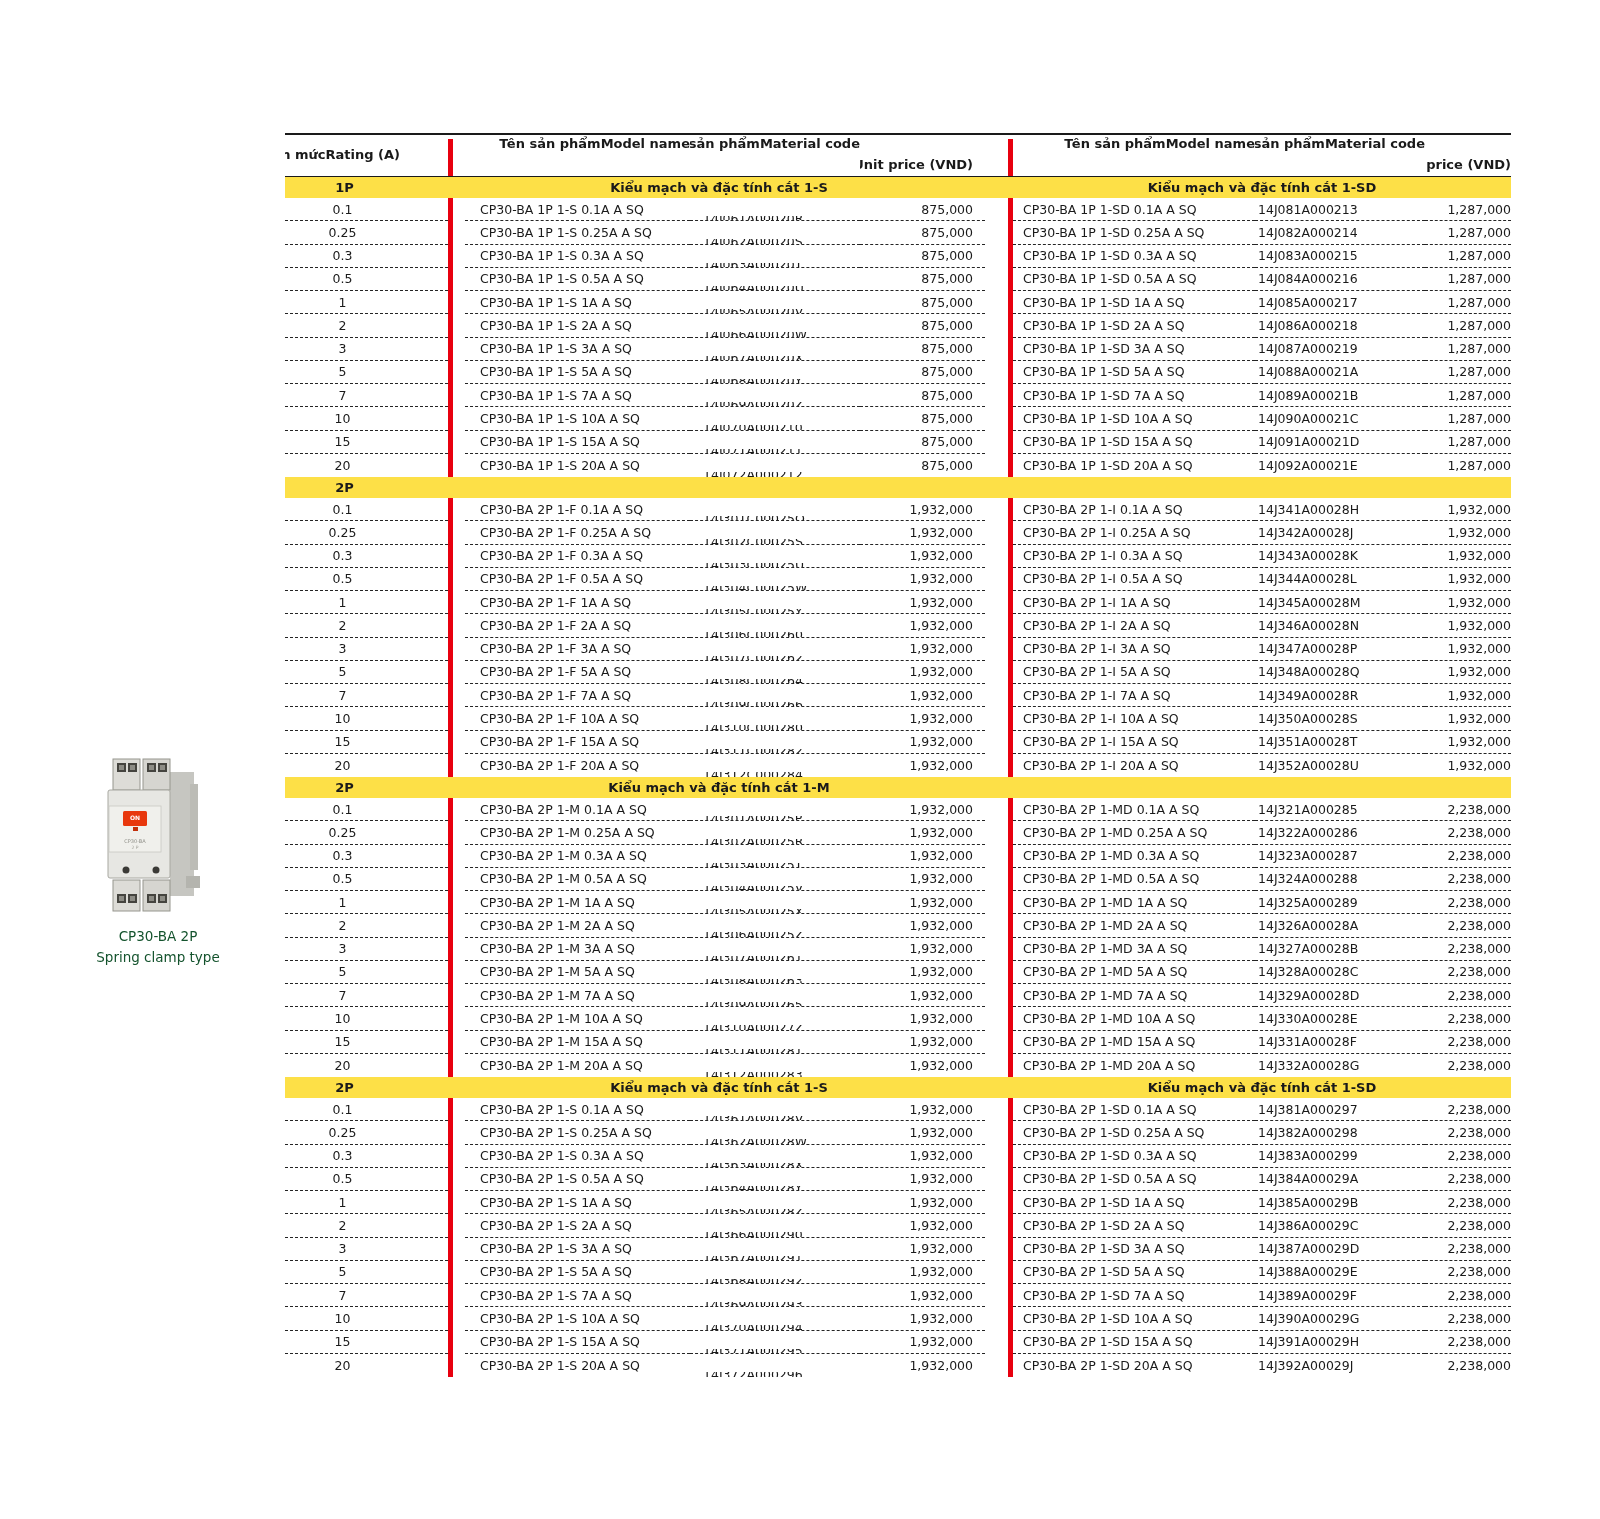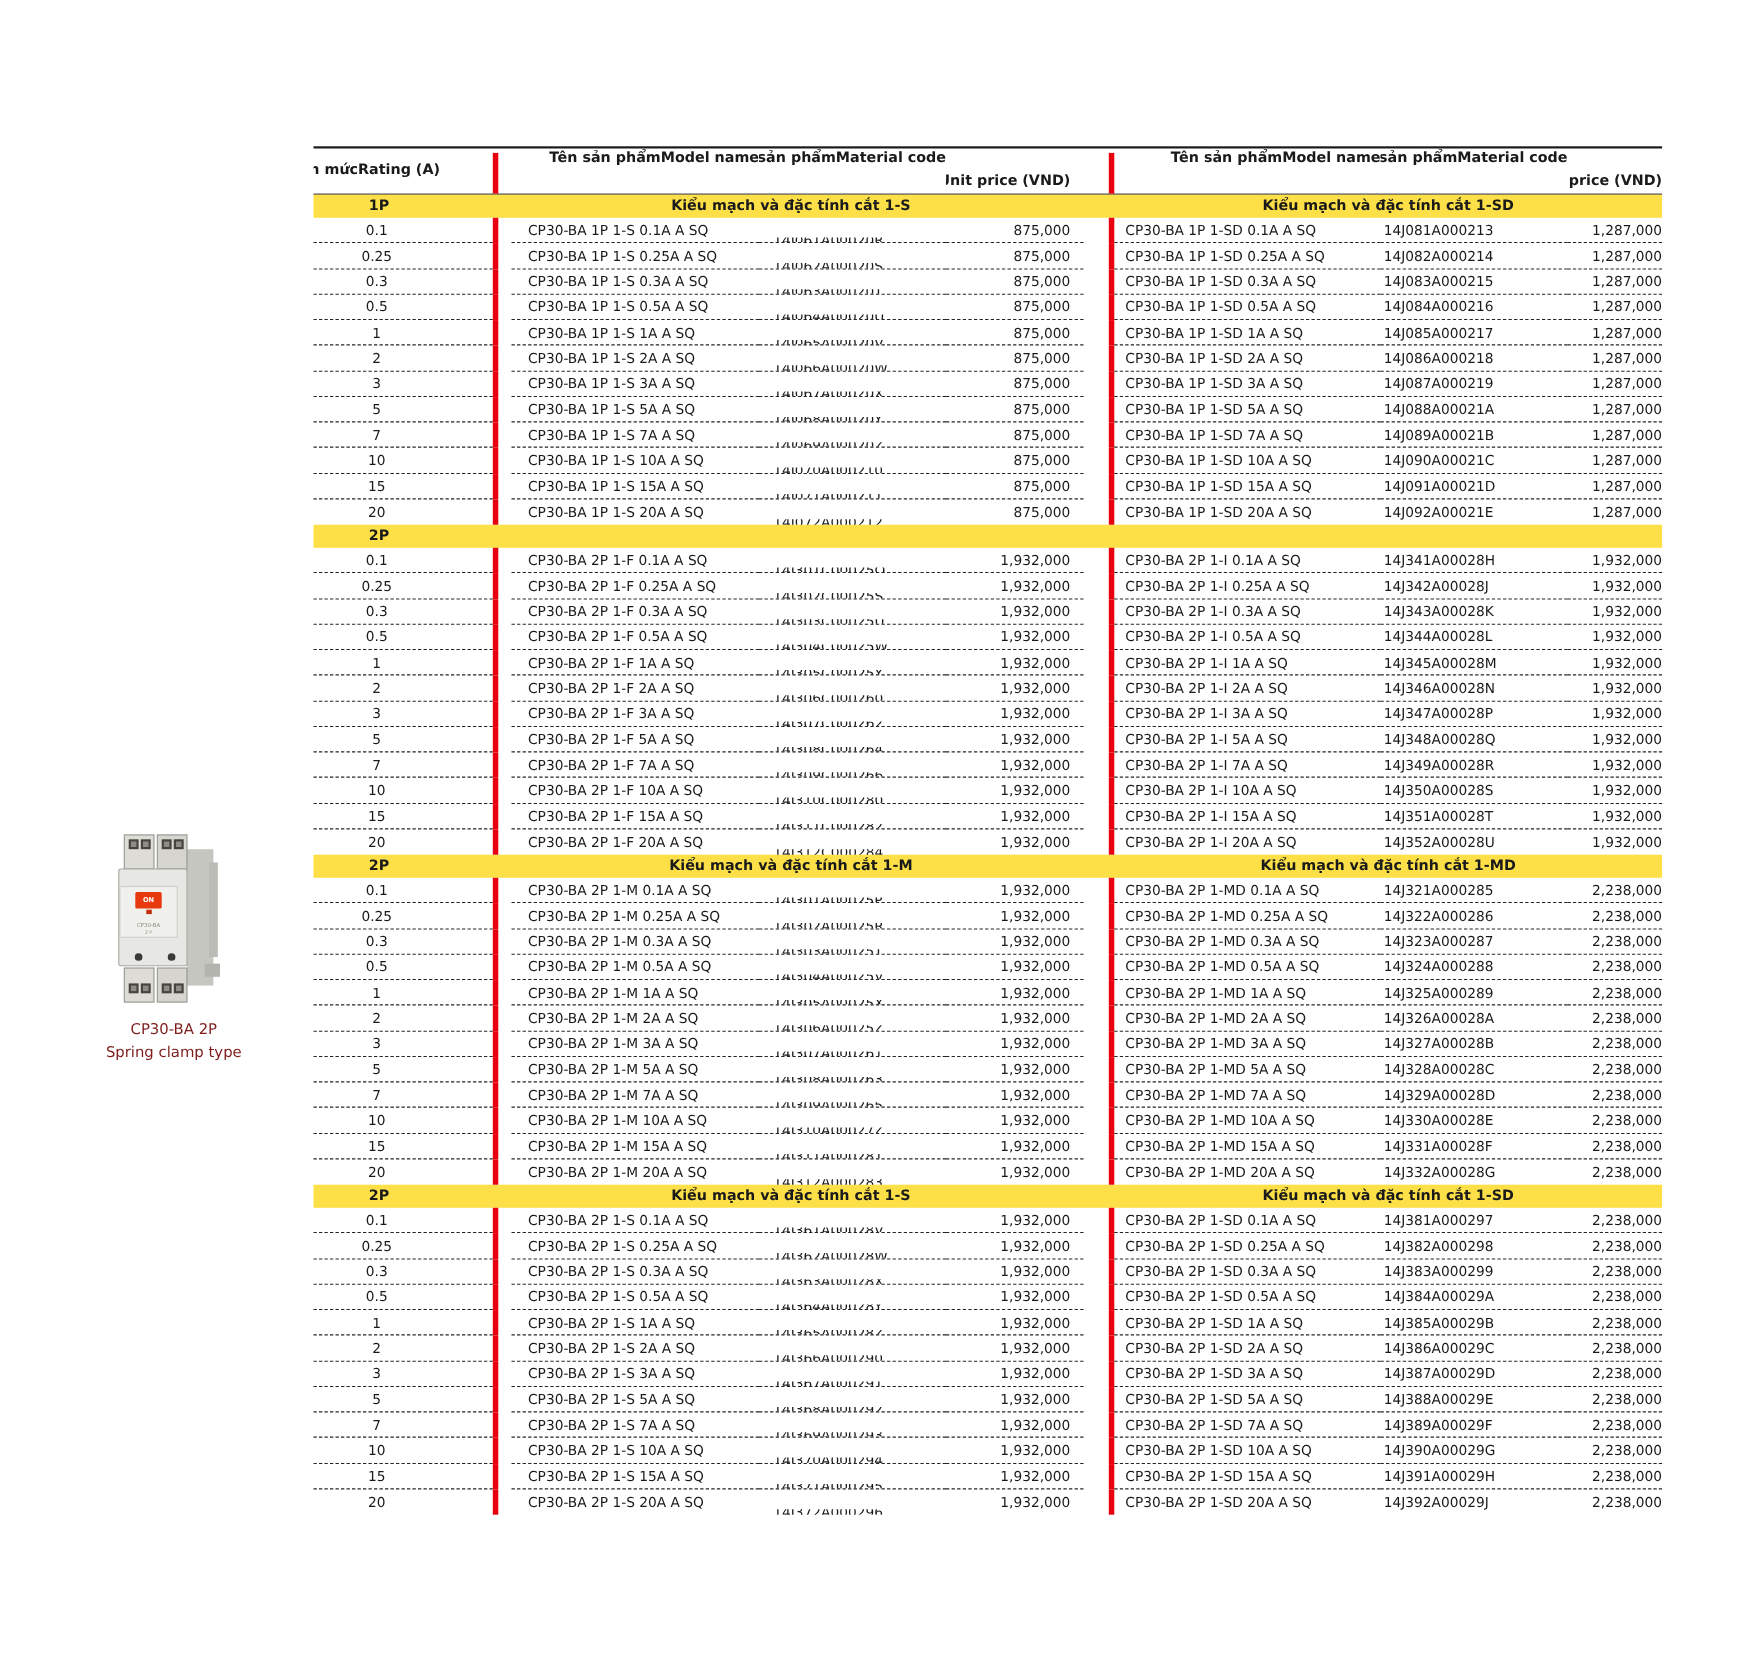--- a/index.html
+++ b/index.html
@@ -4,21 +4,21 @@
 <style>
   html,body{margin:0;padding:0;}
   body{
     width:1600px;height:1519px;position:relative;background:#ffffff;
     font-family:"DejaVu Sans","Liberation Sans",sans-serif;color:#1a1a1a;
     -webkit-font-smoothing:antialiased;
   }
   
   #figure{position:absolute;left:88px;top:756px;width:140px;text-align:center;}
   #figure svg{display:block;margin:0 auto;}
-  .caption{font-size:13.5px;line-height:21px;color:#7f1d1d;margin-top:12px;}
+  .caption{font-size:13.5px;line-height:21px;color:#14532d;margin-top:12px;}
   
   #table{position:absolute;left:285px;top:133px;width:1226px;border-top:2px solid #1a1a1a;}
   .grid{display:grid;grid-template-columns:163px 5px 237px 170px 125px 23px 5px 242px 170px 86px;}
   
   .header-row{height:41px;border-bottom:1.5px solid #1a1a1a;}
   .header-row .hcell{display:flex;flex-direction:row;justify-content:flex-end;padding-bottom:3px;
     font-weight:bold;font-size:13px;line-height:17px;white-space:nowrap;overflow:hidden;}
   .header-row .h-rating{align-items:center;padding-right:48px;}
   .header-row .h-model1{padding-left:15px;}
   .header-row .h-code1{padding-left:13px;}
@@ -430,21 +430,20 @@
         <span class="cell price">1,932,000</span>
         <span class="cell spacer"></span>
         <span class="cell bar"></span>
         <span class="cell model">CP30-BA 2P 1-I 20A A SQ</span>
         <span class="cell code">14J352A00028U</span>
         <span class="cell price">1,932,000</span>
       </div>
       <div class="grid band-row">
         <span class="band-pole">2P</span>
         <span class="band-left">Kiểu mạch và đặc tính cắt 1-M</span>
-        <span class="band-right">Kiểu mạch và đặc tính cắt 1-MD</span>
       </div>
       <div class="grid data-row">
         <span class="cell rating">0.1</span>
         <span class="cell bar"></span>
         <span class="cell model">CP30-BA 2P 1-M 0.1A A SQ</span>
         <span class="cell code">14J301A00025P</span>
         <span class="cell price">1,932,000</span>
         <span class="cell spacer"></span>
         <span class="cell bar"></span>
         <span class="cell model">CP30-BA 2P 1-MD 0.1A A SQ</span>

